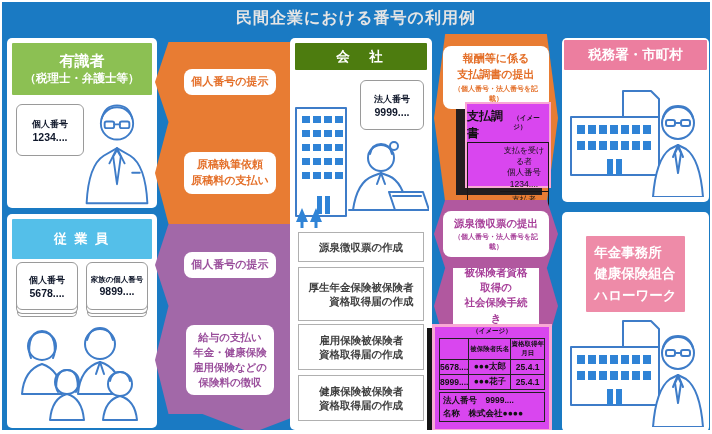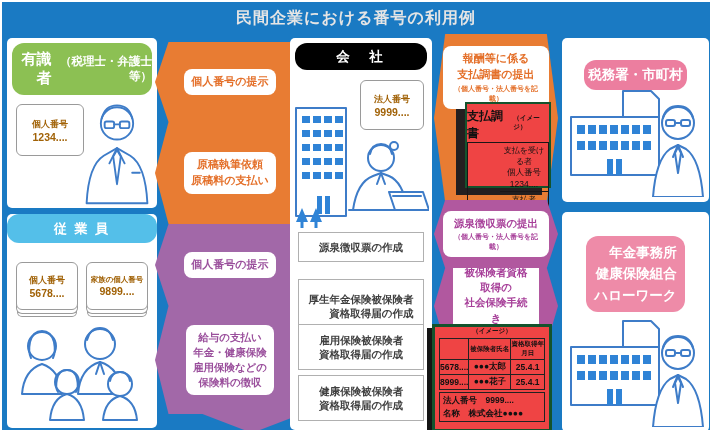--- a/index.html
+++ b/index.html
@@ -6,52 +6,52 @@
   body { background:#fff; font-family:"Liberation Sans","DejaVu Sans",sans-serif; }
   #canvas { position:relative; width:712px; height:434px; background:#1a7ac3;
             border:2px solid #fff; border-bottom:4px solid #fff; overflow:hidden; }
   .abs { position:absolute; }
   .ml { white-space:pre-line; }
 
   .title { top:6px; left:0; width:100%; text-align:center; color:#e5e5e5;
            font-size:16px; font-weight:bold; letter-spacing:1px; }
 
   .panel { background:#fff; border-radius:5px; }
-  .panel-header { display:flex; flex-direction:row; align-items:center; justify-content:center;
-                  color:#fff; font-weight:bold; text-align:right; border-radius:12px; }
+  .panel-header { display:flex; flex-direction:column; align-items:center; justify-content:center;
+                  color:#fff; font-weight:bold; text-align:left; border-radius:1px; }
   .hdr-green  { background:#8cc053; }
   .hdr-sky    { background:#54bfe9; }
-  .hdr-gray   { background:#000000; }
+  .hdr-gray   { background:#4d7c0f; }
   .hdr-pink   { background:#ec7e9f; }
   .hdr-pink2  { background:#ee8ba8; }
 
   .idcard { background:#fff; border:1.5px solid #9a9a9a; border-radius:6px;
             display:flex; flex-direction:column; align-items:center; justify-content:center;
-            color:#a16207; font-weight:bold; text-align:left; }
+            color:#0f172a; font-weight:bold; text-align:left; }
   .idcard .c-label { font-size:9px; }
   .idcard .c-num   { font-size:10.5px; }
   .stacked { box-shadow: 0 4px 0 -1px #fff, 0 4px 0 0 #9a9a9a, 0 8px 0 -2px #fff, 0 8px 0 -1px #9a9a9a; }
 
   .hex { clip-path: polygon(0 50%, 9% 0, 91% 0, 100% 50%, 91% 100%, 9% 100%);
          display:flex; align-items:center; justify-content:center; }
   .c-orange  { background:#e87c33; }
   .c-purple  { background:#a268a8; }
   .c-magenta { background:#b1589f; }
   .hex-label { background:#fff; border-radius:8px; padding:5px 7px; text-align:center;
                font-weight:bold; line-height:1.45; }
   .t-orange  { color:#e4702a; font-size:11px; }
   .t-purple  { color:#9a4f9c; font-size:11px; }
   .t-magenta { color:#a73f99; font-size:10.5px; }
   .hex-note  { display:block; font-size:7px; margin-top:1px; }
 
   .task { position:absolute; left:8px; width:126px; background:#fff; border:1px solid #b0b0b0;
           display:flex; align-items:center; justify-content:center; text-align:right;
           color:#404040; font-weight:bold; font-size:10.5px; line-height:1.35; }
 
-  .doc { background:#ef4444; border:2px solid #14532d; }
+  .doc { background:#d946ef; border:2px solid #f9a8d4; }
   .doc-title-row { display:flex; align-items:baseline; justify-content:center; gap:3px; padding-top:4px; }
   .doc-inner { border:1.5px solid #1b1617; text-align:center; font-weight:normal; color:#111;padding-left:32px; }
   .doc-inner .sect { padding:2px 1px; }
   .doc-inner .sect + .sect { border-top:1.5px solid #1b1617; }
 
   .qtable { border-collapse:collapse; width:calc(100% - 8px); margin:2px 4px; }
   .qtable td, .qtable th { border:1px solid #222; color:#111; text-align:center; padding:1px 0; }
   .qtable th { font-size:6.5px; font-weight:bold; }
   .qtable td { font-size:8.5px; font-weight:bold; }
   .qfoot { border:1px solid #222; margin:0 4px 4px 4px; padding:1px 3px; text-align:left;
@@ -85,21 +85,21 @@
       <rect class="lineart" x="27" y="26" width="10" height="7" rx="2"></rect>
       <rect class="lineart" x="43" y="26" width="10" height="7" rx="2"></rect>
       <path class="lineart" d="M37,29 H43"></path>
       <path class="lineart" d="M40,54 L32,70 M40,54 L48,70"></path>
       <path class="lineart fillwhite" d="M40,56 L36,63 L40,92 L44,63 Z"></path>
       <path class="lineart" d="M56,80 H64"></path>
     </svg>
   </div>
 
   <div class="abs panel" style="left:5px; top:212px; width:150px; height:214px;">
-    <div class="panel-header hdr-sky" style="height:29px; font-size:13px; letter-spacing:2px;">従 業 員</div>
+    <div class="panel-header hdr-sky" style="margin:5px; height:40px; font-size:13px; letter-spacing:2px;">従 業 員</div>
     <div class="abs" style="left:9px; top:48px; display:flex; gap:8px;">
       <div class="idcard stacked" style="width:62px; height:48px;">
         <span class="c-label">個人番号</span>
         <span class="c-num">5678....</span>
       </div>
       <div class="idcard stacked" style="width:62px; height:48px;">
         <span class="c-label" style="font-size:7.5px;">家族の個人番号</span>
         <span class="c-num">9899....</span>
       </div>
     </div>
@@ -175,21 +175,21 @@
       <circle class="lineart fillwhite" cx="88" cy="62" r="13"></circle>
       <path class="lineart" d="M77,58 Q79,48 88,48 Q97,48 99,58"></path>
       <circle class="lineart fillwhite" cx="101" cy="50" r="4"></circle>
       <path class="lineart fillwhite" d="M60,114 Q64,86 80,80 L88,77 L96,80 Q110,86 114,112"></path>
       <path class="lineart" d="M88,77 L84,88 M88,77 L92,88"></path>
       <path class="lineart fillwhite" d="M96,96 L130,96 L136,114 L102,114 Z"></path>
       <path class="lineart" d="M100,100 L128,100"></path>
       <path class="lineart" d="M56,114 H136"></path>
     </svg>
     <div class="task" style="top:194px; height:30px;">源泉徴収票の作成</div>
-    <div class="task ml" style="top:229px; height:54px;margin-top:12px;">厚生年金保険被保険者
+    <div class="task ml" style="top:229px; height:54px;">厚生年金保険被保険者
 資格取得届の作成</div>
     <div class="task ml" style="top:286px; height:46px;">雇用保険被保険者
 資格取得届の作成</div>
     <div class="task ml" style="top:337px; height:46px;">健康保険被保険者
 資格取得届の作成</div>
   </div>
 
   <div class="abs hex c-orange" style="left:432px; top:32px; width:124px; height:168px; align-items:flex-start;">
     <div class="hex-label t-orange ml" style="margin-top:12px; width:106px; font-size:11px;"><span class="ml">報酬等に係る
 支払調書の提出</span><span class="hex-note">（個人番号・法人番号を記載）</span></div>
@@ -241,21 +241,21 @@
       </tr>
     </tbody>
       </table>
     <div class="qfoot">
       <div>法人番号　9999....</div>
       <div>名称　株式会社●●●●</div>
     </div>
   </div>
 
   <div class="abs panel" style="left:560px; top:36px; width:147px; height:164px;">
-    <div class="panel-header hdr-pink" style="margin:22px; height:30px; font-size:13.5px;">税務署・市町村</div>
+    <div class="panel-header hdr-pink" style="margin:2px; height:30px; font-size:13.5px;">税務署・市町村</div>
     <svg class="abs" style="left:5px; bottom:5px;" width="137" height="112" viewBox="0 0 137 112">
       <path class="lineart fillwhite" d="M56,32 V6 H84 L92,14 V32"></path>
       <rect class="lineart fillwhite" x="4" y="32" width="88" height="58"></rect>
       <rect class="win" x="10" y="40" width="8" height="9"></rect>
         <rect class="win" x="21" y="40" width="8" height="9"></rect>
         <rect class="win" x="32" y="40" width="8" height="9"></rect>
         <rect class="win" x="43" y="40" width="8" height="9"></rect>
         <rect class="win" x="54" y="40" width="8" height="9"></rect>
         <rect class="win" x="65" y="40" width="8" height="9"></rect>
         <rect class="win" x="76" y="40" width="8" height="9"></rect>

